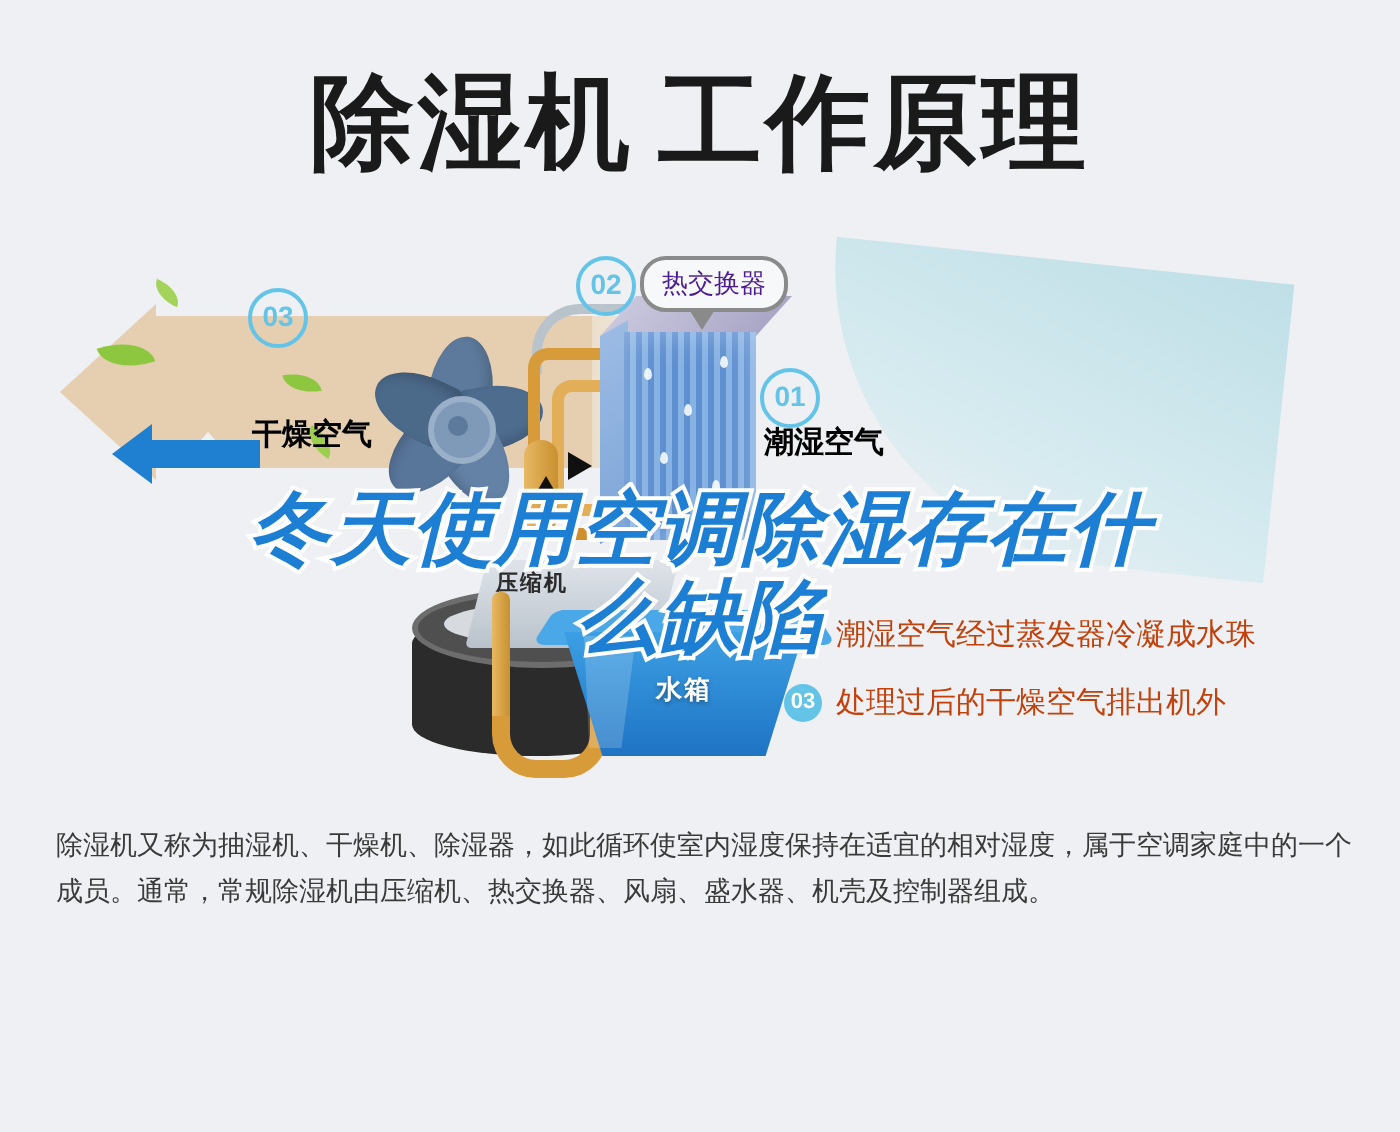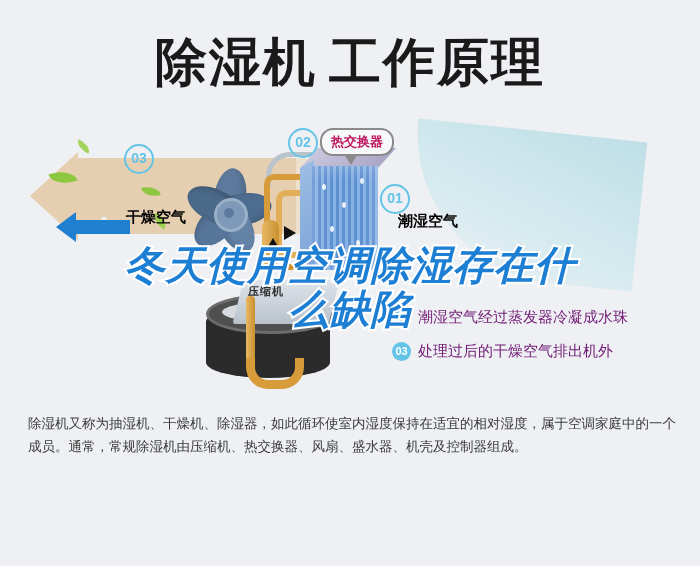--- a/index.html
+++ b/index.html
@@ -329,23 +329,23 @@
     font-size: 15px;
     font-weight: bold;
     white-space: nowrap;
   }
   .bubble {
     position: absolute;
     padding: 3px 9px;
     border: 2px solid #8a8a8a;
     border-radius: 13px;
     background: #f7f8fa;
-    color: #be185d;
+    color: #4c1d95;
     font-size: 13px;
-    font-weight: bold;
+    font-weight: normal;
     white-space: nowrap;
   }
   .bubble:after {
     content: "";
     position: absolute;
     left: 22px; bottom: -11px;
     border-style: solid;
     border-width: 11px 7px 0 7px;
     border-color: #8a8a8a transparent transparent transparent;
   }
@@ -365,21 +365,21 @@
     color: #ffffff;
     font-size: 11px;
     font-weight: bold;
     line-height: 19px;
     text-align: center;
     flex: 0 0 auto;
     font-family: "Liberation Sans", sans-serif;
   }
   .cap-text {
     font-size: 15px;
-    color: #701a75;
+    color: #c2410c;
     font-family: Liberation Serif, serif;
   }
 
   
   #overlay {
     position: absolute;
     left: 0; top: 243px;
     width: 700px;
     text-align: center;
     z-index: 40;
@@ -468,30 +468,36 @@
       <div class="droplet" style="left:30px; top:78px;"></div>
       <div class="droplet" style="left:56px; top:92px;"></div>
       <div class="droplet" style="left:60px; top:30px;"></div>
     </div>
     <div class="hx-inlet-arrow"></div>
 
     <div class="badge-circle" style="left:288px; top:8px;">02</div>
     <div class="bubble" style="left:320px; top:8px;">热交换器</div>
 
     <div class="badge-circle" style="left:380px; top:52px;margin-top:12px;">01</div>
-    <div class="diagram-label" style="left:398px; top:92px;text-align:center;">潮湿空气</div>
+    <div class="diagram-label" style="left:382px; top:92px;text-align:center;">潮湿空气</div>
 
     <div class="drum"></div>
     <div class="drum-top"></div>
     <div class="drum-inner"></div>
     <div class="compressor-box"></div>
     <div class="compressor-label">压缩机</div>
     <div class="drum-pipe"></div>
     <div class="drum-pipe-u"></div>
 
+    <div class="tank">
+      <div class="tank-top"></div>
+      <div class="tank-body"></div>
+      <div class="tank-shine"></div>
+      <div class="tank-label">水箱</div>
+    </div>
 
     <div class="cap-row" style="left:392px; top:188px;">
       <div class="cap-badge">02</div>
       <div class="cap-text">潮湿空气经过蒸发器冷凝成水珠</div>
     </div>
     <div class="cap-row" style="left:392px; top:222px;">
       <div class="cap-badge">03</div>
       <div class="cap-text">处理过后的干燥空气排出机外</div>
     </div>
 

